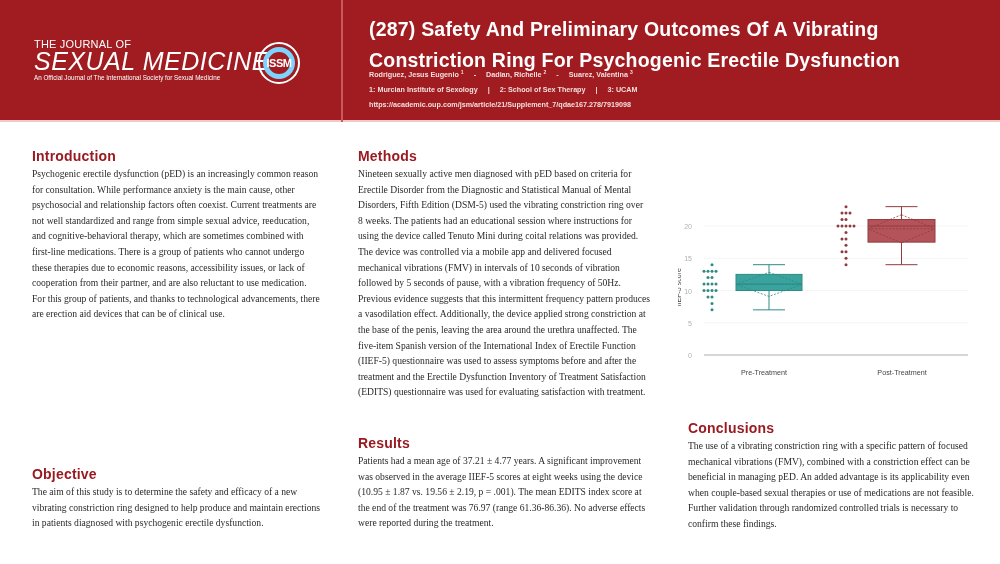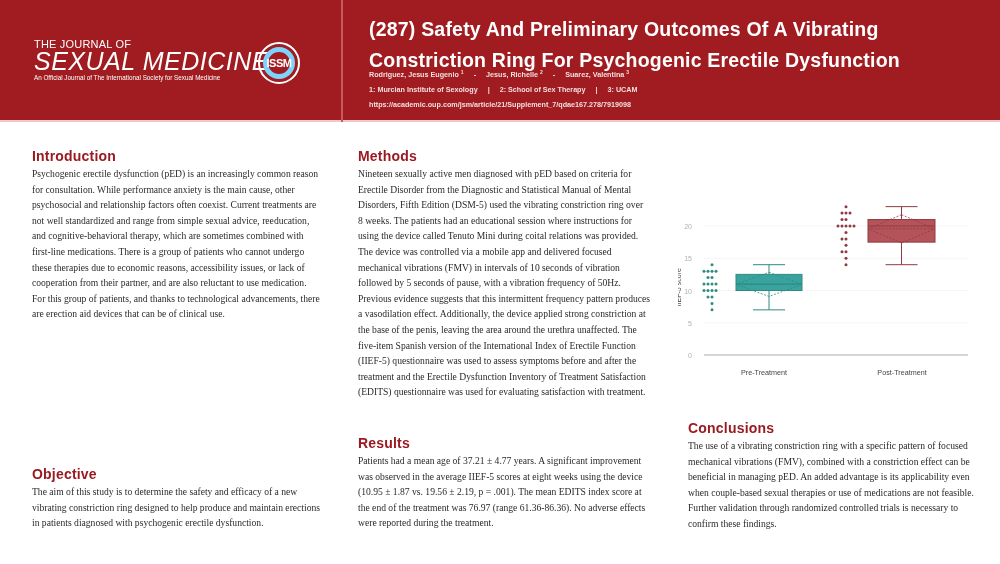--- a/index.html
+++ b/index.html
@@ -43,21 +43,21 @@
     <div class="issm-inner">ISSM</div>
   </div>
   <div class="header-divider"></div>
 
   <div class="title">(287) Safety And Preliminary Outcomes Of A Vibrating Constriction Ring For Psychogenic Erectile Dysfunction</div>
 
   <div class="meta authors">
     <span>Rodriguez, Jesus Eugenio</span>
     <sup>1</sup>
     <span class="sep">-</span>
-    <span>Jesus, Richelle</span>
+    <span>Dadian, Richelle</span>
     <sup>2</sup>
     <span class="sep">-</span>
     <span>Suarez, Valentina</span>
     <sup>3</sup>
   </div>
   <div class="meta affils">
     <span>1: Murcian Institute of Sexology</span>
     <span class="sep">|</span>
     <span>2: School of Sex Therapy</span>
     <span class="sep">|</span>

